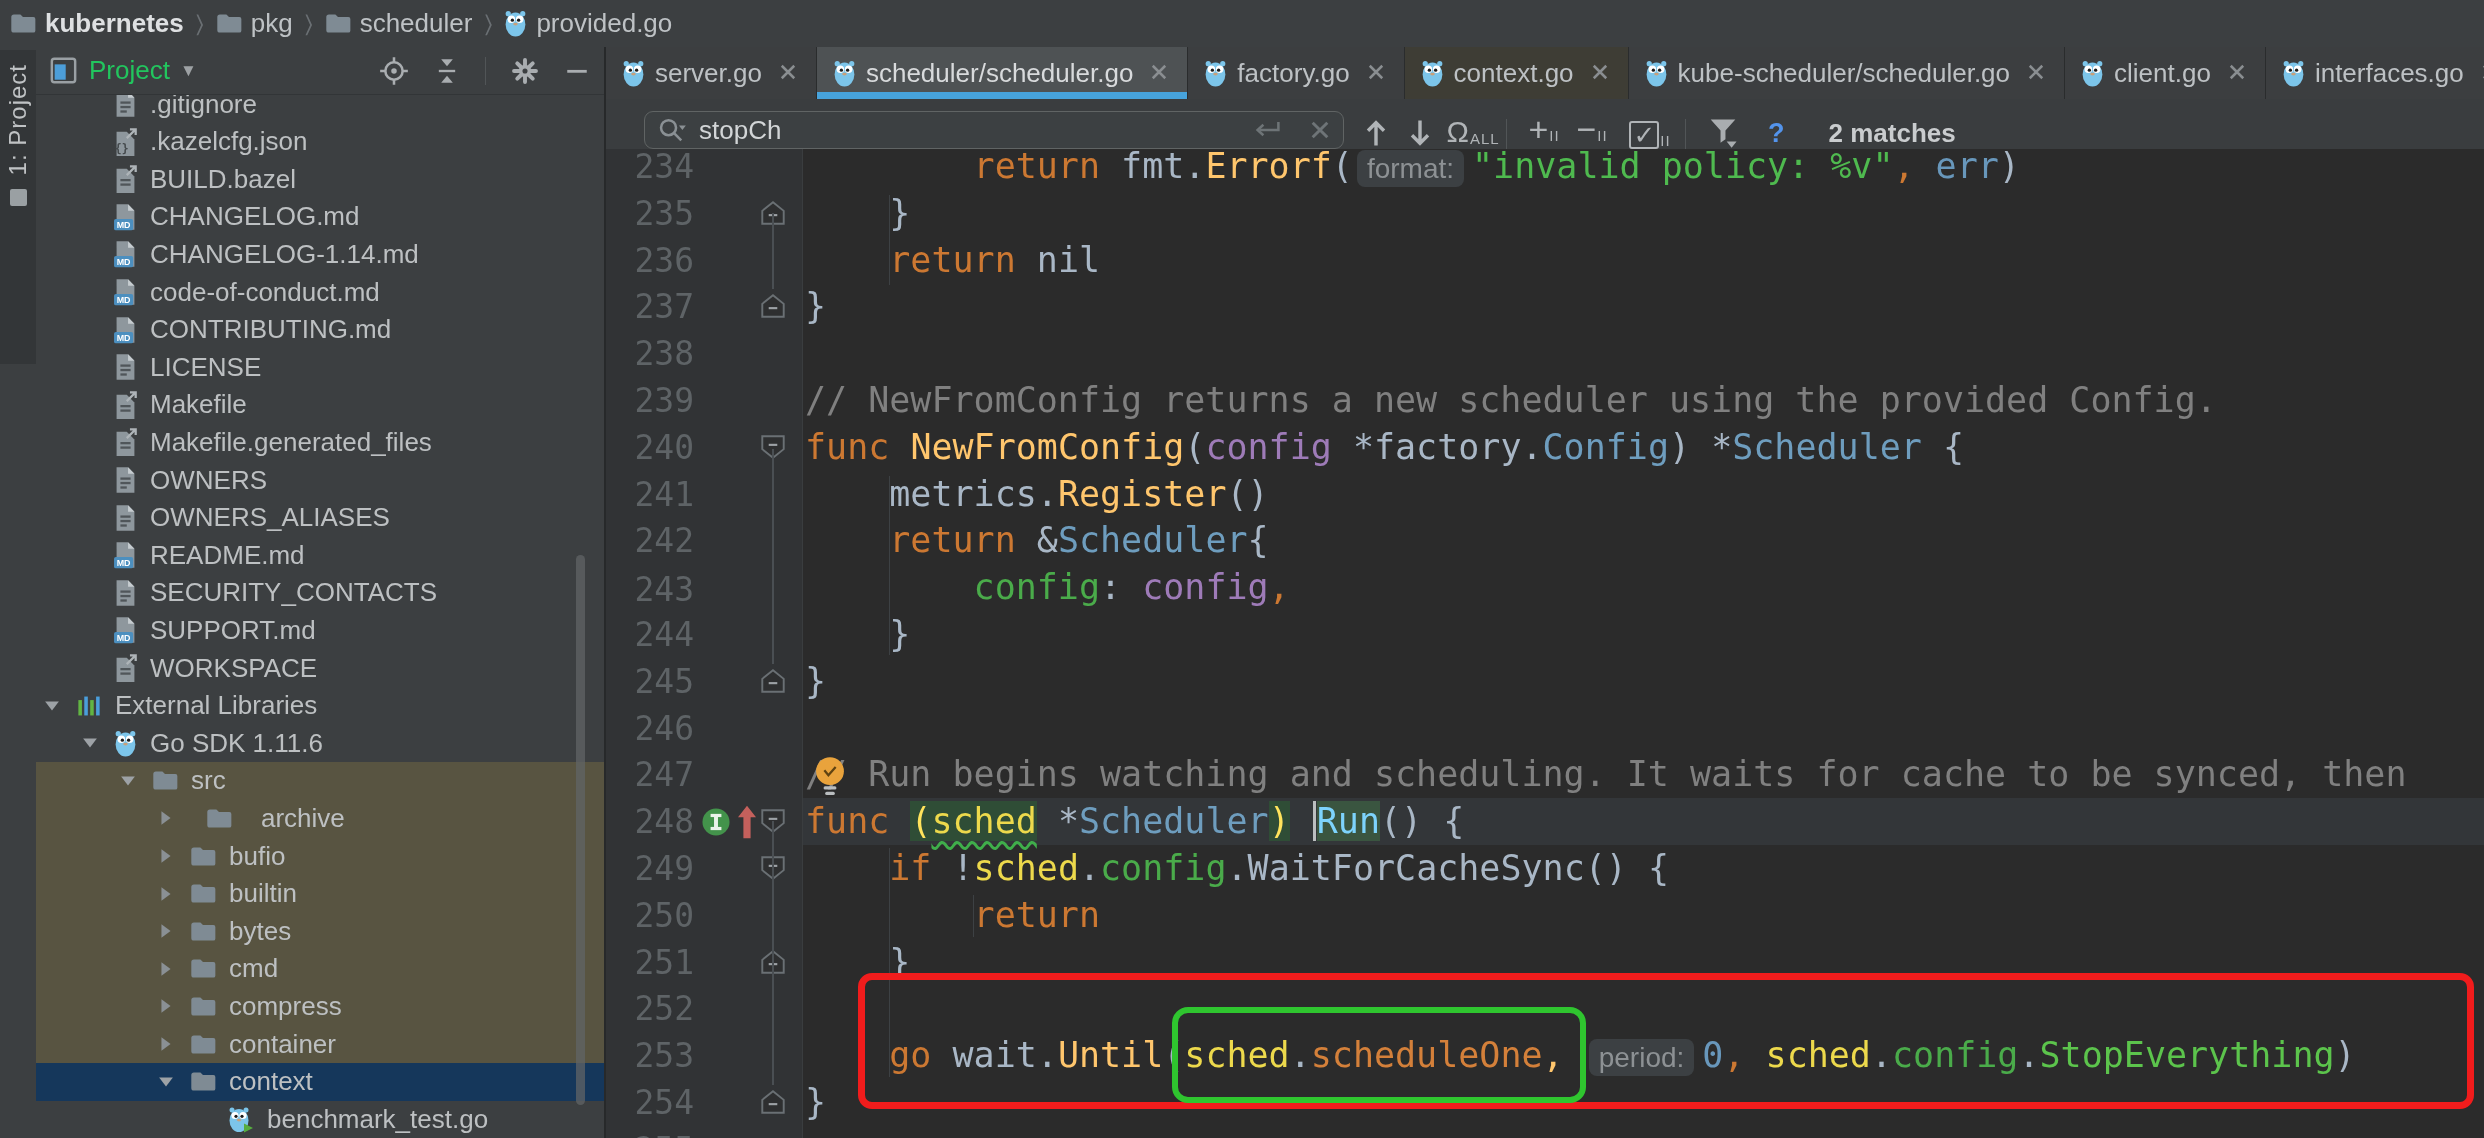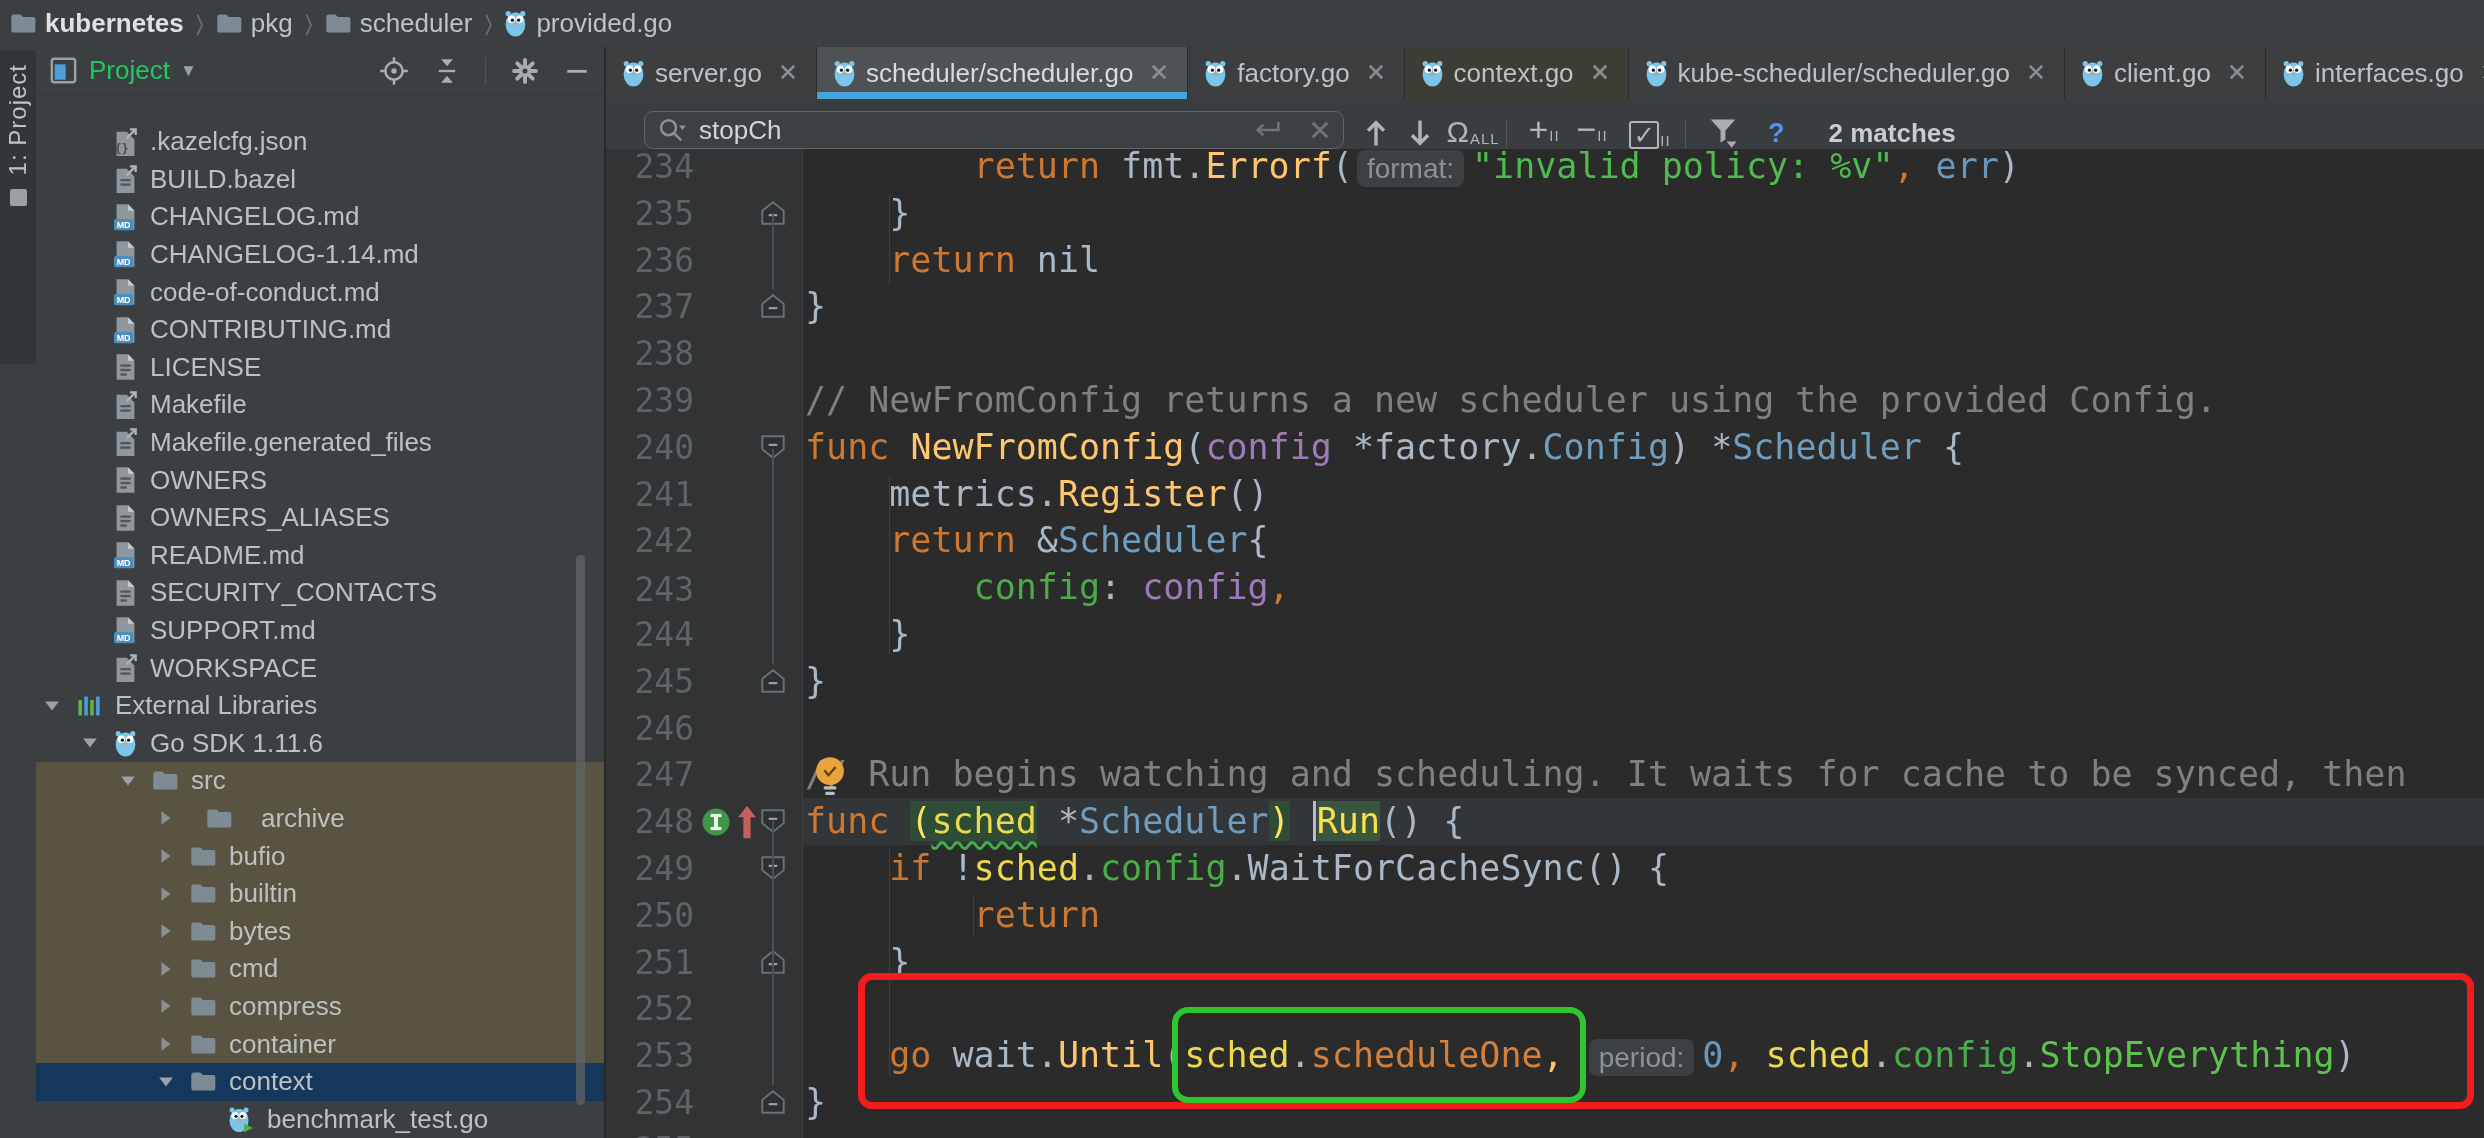--- a/index.html
+++ b/index.html
@@ -77,21 +77,21 @@
   .cl{position:absolute;left:199px;white-space:pre;font-family:"DejaVu Sans Mono",monospace;
     font-size:35px;line-height:47px;height:47px;}
   .tk-pl{color:#A9B7C6}.tk-kw{color:#CC7832}.tk-fn{color:#FFC66D}.tk-str{color:#4FBA4F}
   .tk-cm{color:#808080}.tk-num{color:#6897BB}.tk-field{color:#4AAB4A}.tk-type{color:#6E9DBE}
   .tk-param{color:#9E7BB8}.tk-id{color:#EDD94C}.tk-mo{color:#D4803A}.tk-grn{color:#5CC44C}
   .tk-hint{font-family:"Liberation Sans",sans-serif;font-size:28px;background:#3C4043;color:#8D9194;
     border-radius:8px;padding:3px 10px;margin:0 8px 0 4px;}
   .tk-pb{color:#FFE35C;background:#2F4D36;}
   .tk-idh{color:#EDD94C;background:#2F4D36;text-decoration:underline;text-decoration-style:wavy;
     text-decoration-color:#3FAE4A;text-decoration-thickness:3px;text-underline-offset:8px;text-decoration-skip-ink:none;}
-  .tk-fnh{color:#fde047;background:#3A5540;}
+  .tk-fnh{color:#7dd3fc;background:#3A5540;}
   .tk-caret{display:inline-block;width:0;border-left:3px solid #BBBEC0;height:40px;vertical-align:-8px;margin:0 1px 0 2px;}
   .iguide{position:absolute;width:1px;background:#3D4144;}
   .frange{position:absolute;width:2px;background:#4A4F53;left:166px;}
   .foldmk{position:absolute;left:152px;width:30px;height:26px;cursor:pointer;}
   .ann-red{position:absolute;left:252px;top:824px;width:1616px;height:136px;
     border:7px solid var(--c-annred);border-radius:14px;box-sizing:border-box;}
   .ann-green{position:absolute;left:566px;top:858px;width:414px;height:96px;
     border:6px solid var(--c-anngreen);border-radius:16px;box-sizing:border-box;}
 </style>
 </head>
@@ -197,20 +197,33 @@
           <span class="icon-btn">
             <span style="display: inline-flex; align-items: center;">
               <svg width="26" height="26" viewBox="0 0 24 24">
                 <rect x="3" y="11" width="18" height="2.6" fill="#A9ADB0"></rect>
               </svg>
             </span>
           </span>
         </span>
     </div>
     <div class="tree" id="tree">
+        <div class="trow" style="top: -10px; padding-left: 44px;">
+          <span class="chev"></span>
+          <span class="ticon">
+            <svg width="23" height="28" viewBox="0 0 18 22">
+              <path d="M2 1h9l5 5v15H2z" fill="#8E979D"></path>
+              <path d="M11 1l5 5h-5z" fill="#C6CCD0"></path>
+              <rect x="5" y="9" width="8" height="1.8" fill="#50565A"></rect>
+              <rect x="5" y="12.5" width="8" height="1.8" fill="#50565A"></rect>
+              <rect x="5" y="16" width="5" height="1.8" fill="#50565A"></rect>
+            </svg>
+          </span>
+          <span>.gitignore</span>
+        </div>
         <div class="trow" style="top: 27.6px; padding-left: 44px;">
           <span class="chev"></span>
           <span class="ticon">
             <svg width="23" height="28" viewBox="0 0 18 22">
               <path d="M2 3h8l6 6v13H2z" fill="#8E979D"></path>
               <path d="M10 8L17 1M12.5 1H17v4.5" stroke="#AEB4B8" stroke-width="1.8" fill="none"></path>
               <text x="6" y="20" font-size="9" fill="#44494C" text-anchor="middle" font-family="DejaVu Sans Mono,monospace" font-weight="bold">{}</text>
             </svg>
           </span>
           <span>.kazelcfg.json</span>

